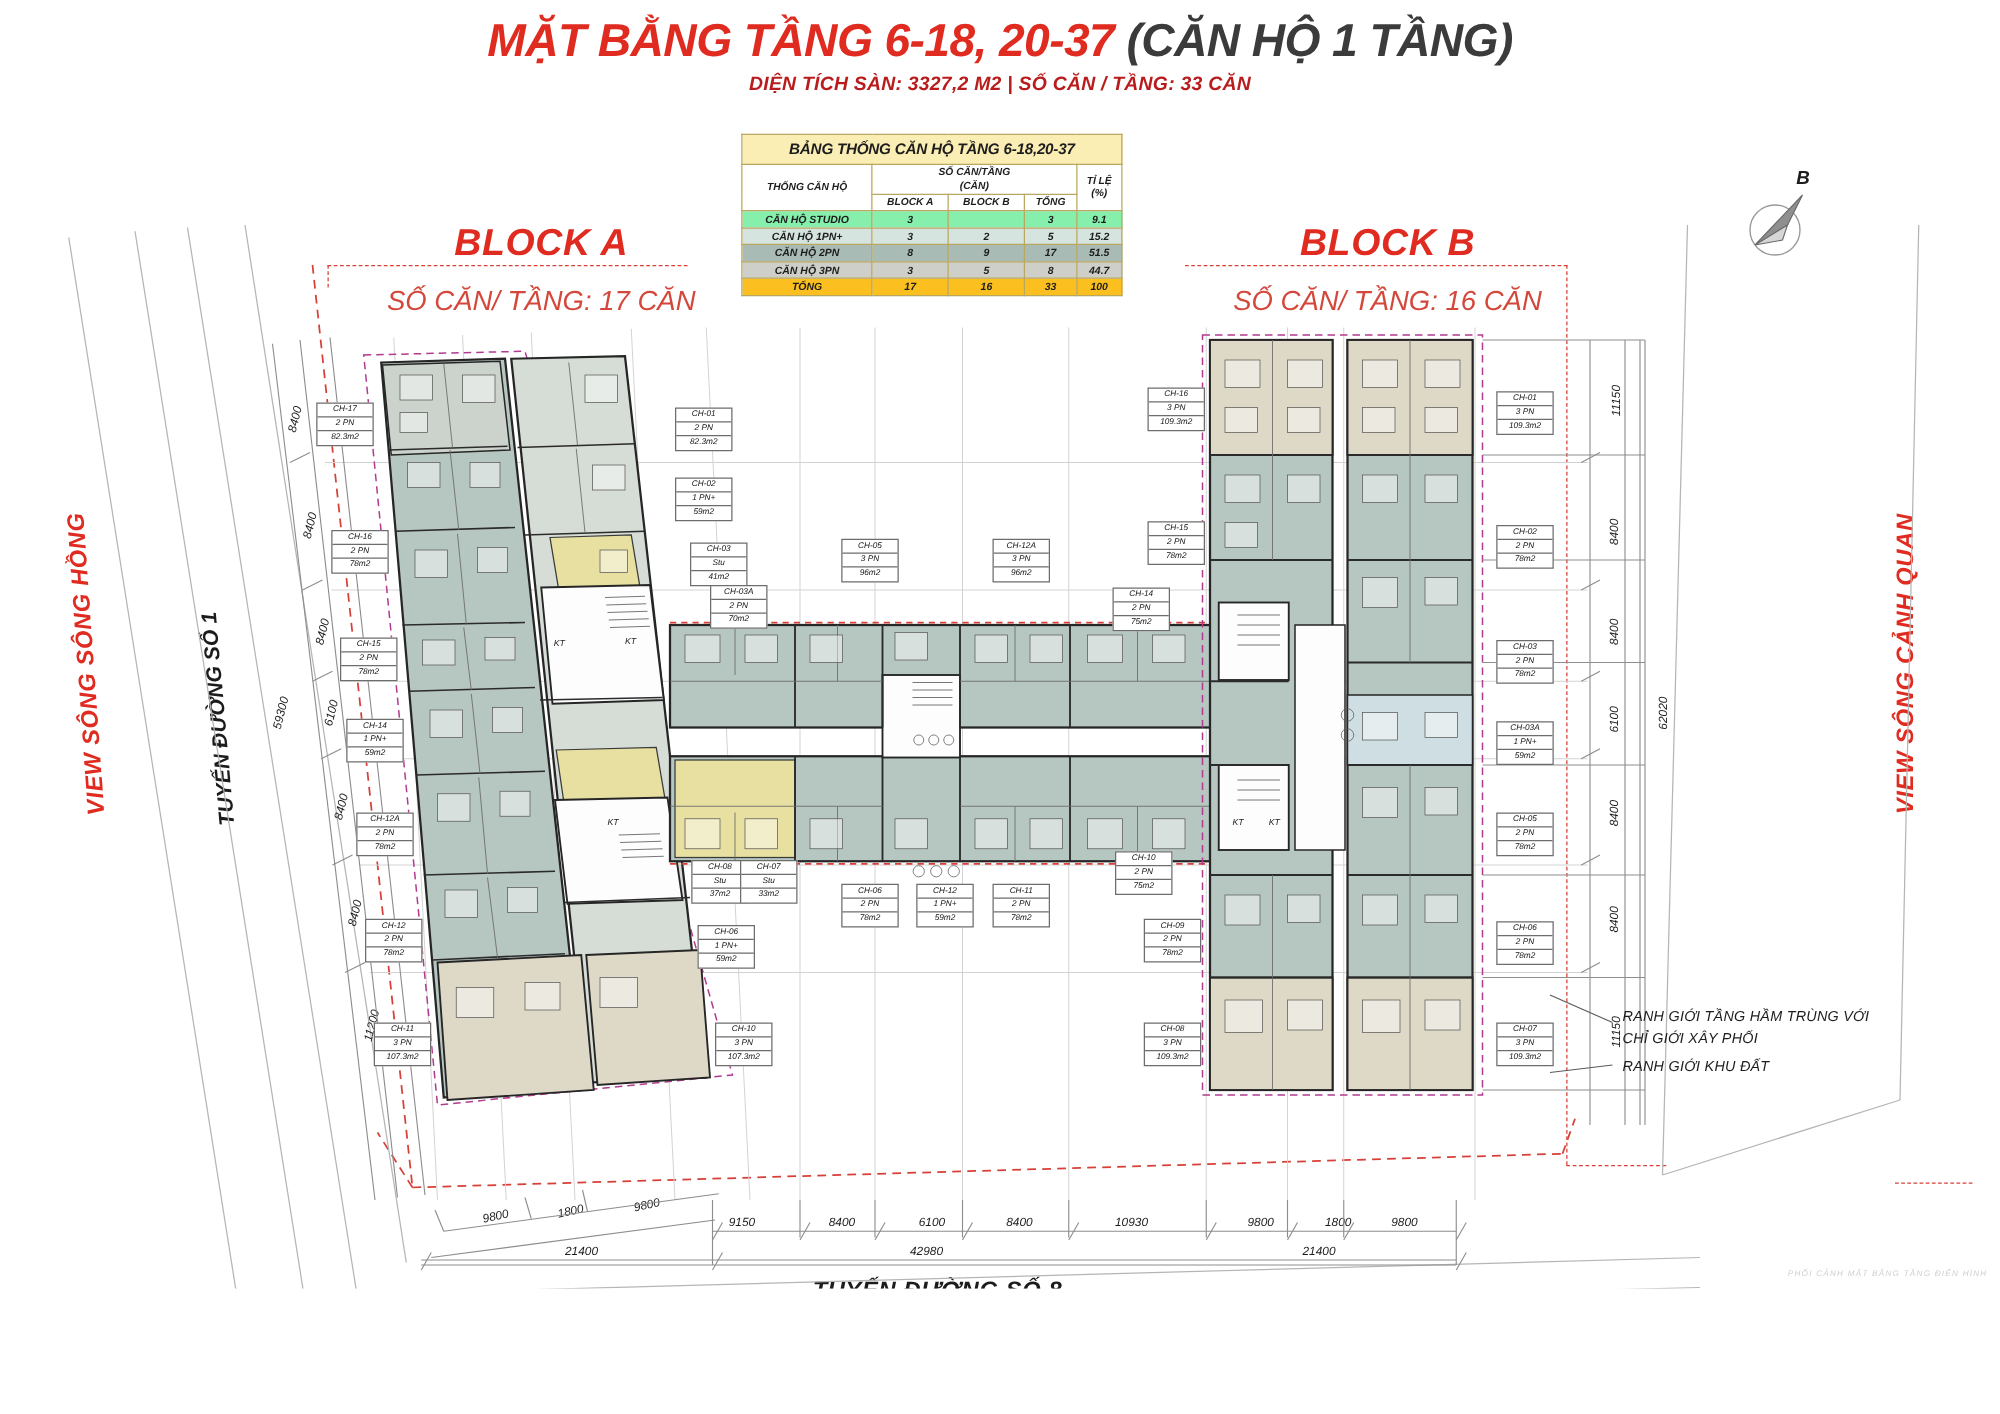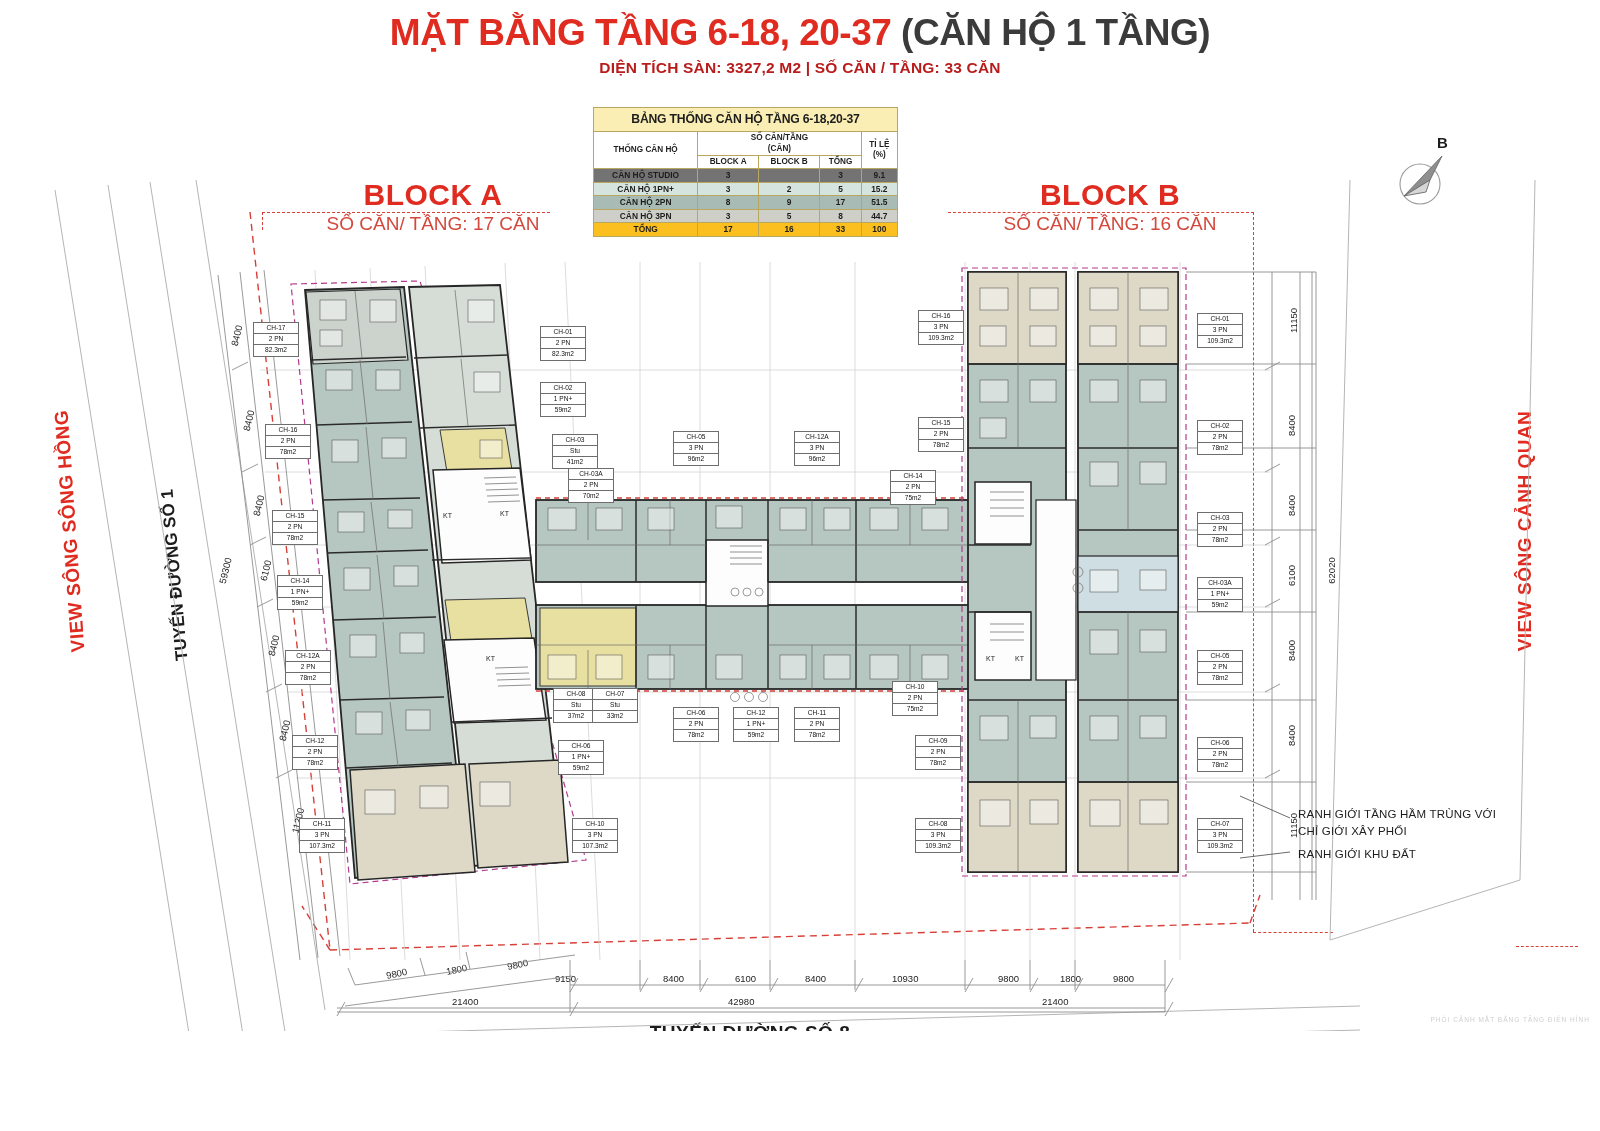--- a/index.html
+++ b/index.html
@@ -7,20 +7,21 @@
     margin: 0; padding: 0;
     background: #ffffff;
     font-family: "Liberation Sans", sans-serif;
   }
   #root {
     position: relative;
     width: 1600px;
     height: 1031px;
     background: #ffffff;
     overflow: hidden;
+    font-style: italic;
   }
 
   
   #title-block {
     position: absolute;
     top: 14px; left: 0; width: 1600px;
     text-align: center;
   }
   #main-title {
     font-size: 37px;
@@ -60,33 +61,33 @@
   }
   #stats-table .tbl-title {
     background: #fbeeb4;
     font-size: 12.2px;
     font-weight: 900;
     padding: 4px 2px;
     letter-spacing: -0.2px;
   }
   #stats-table .hdr { background: #ffffff; font-size: 8.2px; }
   #stats-table .row-name { text-align: center; }
-  .r-studio td { background: #737373; }
+  .r-studio td { background: #86efac; }
   .r-1pn td    { background: #d6e4e0; }
   .r-2pn td    { background: #a9bbb5; }
   .r-3pn td    { background: #cfcfca; }
   .r-total td  { background: #fbc01f; font-weight: 900; }
 
   
   .block-heading { position: absolute; text-align: center; white-space: nowrap; }
   .block-heading .bh-main {
     color: #e02b20; font-size: 30px; font-weight: 900; letter-spacing: 0.5px;
   }
   .block-heading .bh-sub {
-    color: #d4483c; font-size: 19px; font-weight: 500; margin-top: 1px;
+    color: #d4483c; font-size: 22px; font-weight: 500; margin-top: 16px;
   }
   #block-a-heading { left: 288px; top: 178px; width: 290px; }
   #block-b-heading { left: 965px; top: 178px; width: 290px; }
 
   
   .side-label {
     position: absolute;
     color: #e02b20;
     font-size: 19px;
     font-weight: 700;
@@ -760,21 +761,21 @@
       <div class="dim-text" style="left: 1281px; top: 420px; transform: rotate(-90deg);">8400</div>
       <div class="dim-text" style="left: 1281px; top: 500px; transform: rotate(-90deg);">8400</div>
       <div class="dim-text" style="left: 1281px; top: 570px; transform: rotate(-90deg);">6100</div>
       <div class="dim-text" style="left: 1281px; top: 645px; transform: rotate(-90deg);">8400</div>
       <div class="dim-text" style="left: 1281px; top: 730px; transform: rotate(-90deg);">8400</div>
       <div class="dim-text" style="left: 1281px; top: 820px; transform: rotate(-90deg);">11150</div>
       <div class="dim-text" style="left: 1318px; top: 565px; transform: rotate(-90deg);">62020</div>
       <div class="dim-text" style="left: 386px; top: 968px; transform: rotate(-12deg);">9800</div>
       <div class="dim-text" style="left: 446px; top: 964px; transform: rotate(-12deg);">1800</div>
       <div class="dim-text" style="left: 507px; top: 959px; transform: rotate(-12deg);">9800</div>
-      <div class="dim-text" style="left: 555px; top: 973px;">9150</div>
+      <div class="dim-text" style="left: 583px; top: 973px;">9150</div>
       <div class="dim-text" style="left: 663px; top: 973px;">8400</div>
       <div class="dim-text" style="left: 735px; top: 973px;">6100</div>
       <div class="dim-text" style="left: 805px; top: 973px;">8400</div>
       <div class="dim-text" style="left: 892px; top: 973px;">10930</div>
       <div class="dim-text" style="left: 998px; top: 973px;">9800</div>
       <div class="dim-text" style="left: 1060px; top: 973px;">1800</div>
       <div class="dim-text" style="left: 1113px; top: 973px;">9800</div>
       <div class="dim-text" style="left: 452px; top: 996px;">21400</div>
       <div class="dim-text" style="left: 728px; top: 996px;">42980</div>
       <div class="dim-text" style="left: 1042px; top: 996px;">21400</div>

